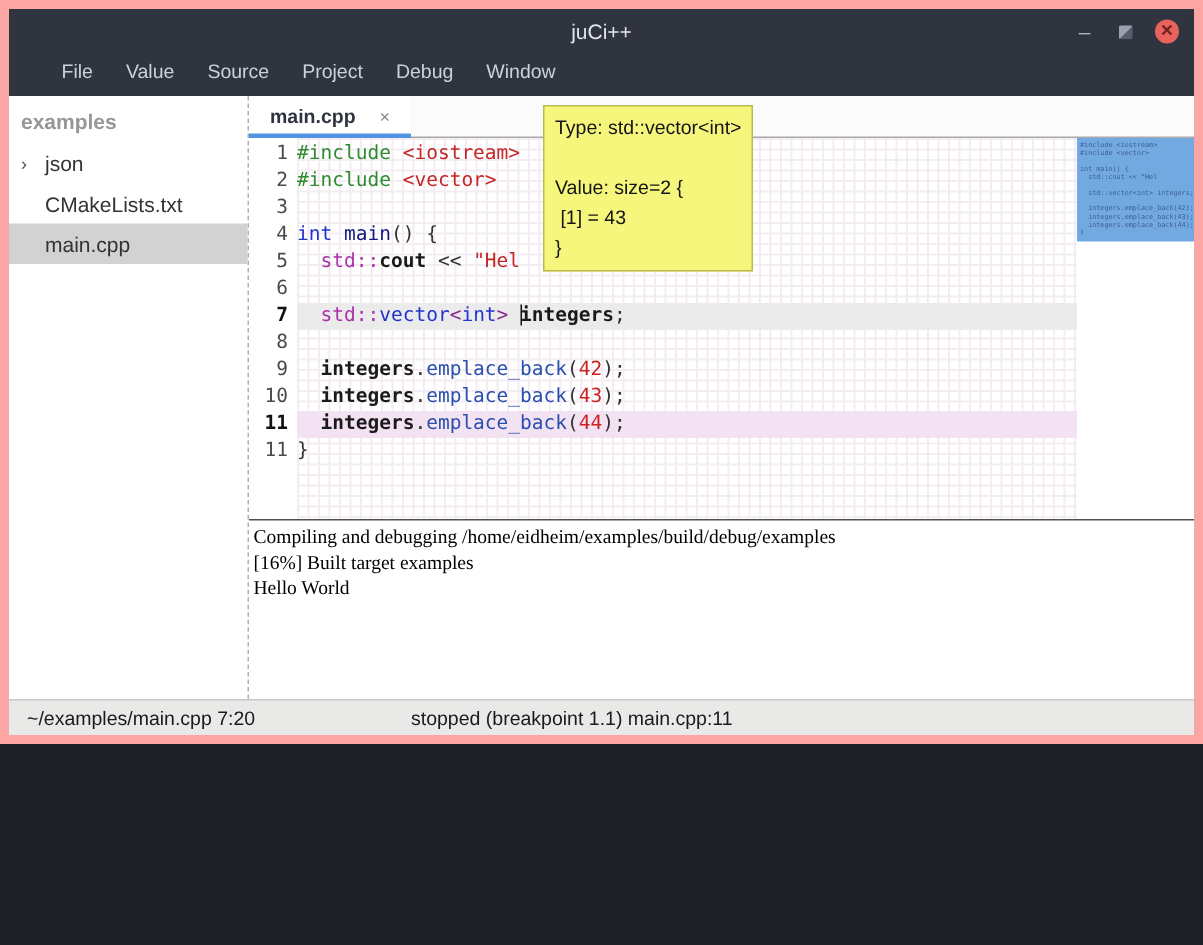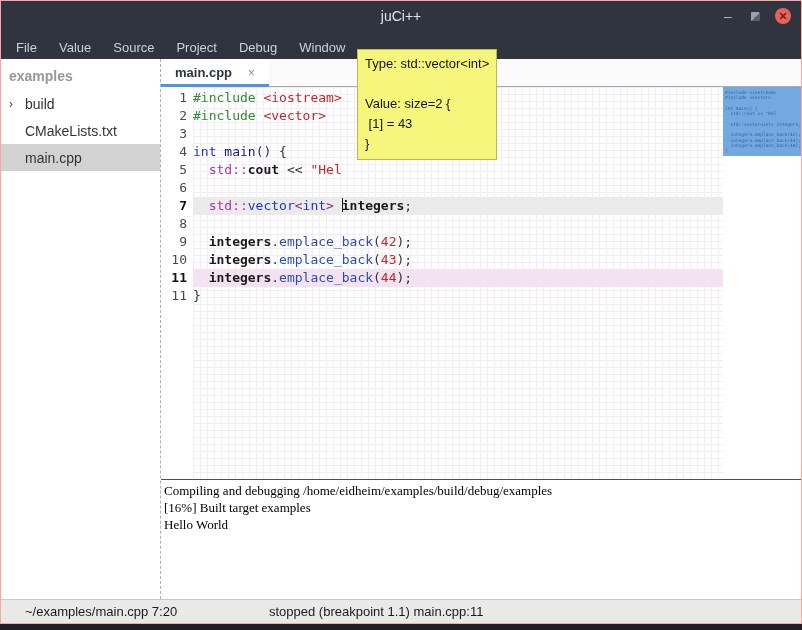--- a/index.html
+++ b/index.html
@@ -8,30 +8,30 @@
     --current-line-bg:#ebebeb; --debug-line-bg:#f3e2f2;
     --tooltip-bg:#f6f67d; --tooltip-border:#b9b94f;
     --minimap-viewport:#72a9e1; --statusbar-bg:#e9e9e8;
     --tok-pp:#2e8b2e; --tok-str:#c42626; --tok-kw:#2233cc; --tok-fn:#13177e;
     --tok-ns:#aa33aa; --tok-typ:#2233cc; --tok-ang:#8a2a8a; --tok-var:#1a1a1a;
     --tok-mfn:#2b4fae; --tok-num:#cc2222; --tok-pun:#333;
     --grid:#f3ecf2;
   }
   *{margin:0;padding:0;box-sizing:border-box}
   html,body{width:802px;height:630px;font-family:"Liberation Sans",sans-serif;background:#1d2026}
-  .window{position:relative;width:802px;height:624px;background:#7dd3fc;border:1px solid #fca5a5;display:flex;flex-direction:column;overflow:hidden}
+  .window{position:relative;width:802px;height:496px;background:#7dd3fc;border:6px solid #fca5a5;display:flex;flex-direction:column;overflow:hidden}
   
   .titlebar{height:30px;background:var(--titlebar-bg);display:flex;align-items:center;position:relative;flex:0 0 auto}
   .title{position:absolute;left:0;right:0;text-align:center;color:var(--titlebar-fg);font-size:14px}
   .winbtns{position:absolute;right:10px;top:0;height:30px;display:flex;align-items:center;gap:15px}
   .btn-min{color:#aeb5c1;font-size:14px;width:16px;text-align:center;cursor:default}
   .btn-max{width:9px;height:9px;background:linear-gradient(135deg,#9aa2b2 50%,#565e6f 50%);border-radius:1px}
   .btn-close{width:16px;height:16px;border-radius:50%;background:var(--close-btn);color:var(--close-x);font-size:11px;font-weight:bold;display:flex;align-items:center;justify-content:center;line-height:1}
   
-  .menubar{height:28px;background:var(--titlebar-bg);display:flex;align-items:flex-end;padding-left:4px;flex:0 0 auto}
+  .menubar{height:28px;background:var(--titlebar-bg);display:flex;align-items:flex-start;padding-left:24px;flex:0 0 auto}
   .menu-item{color:var(--menu-fg);font-size:13px;padding:4px 11px;cursor:default}
   
   .content{flex:1;display:flex;min-height:0}
   .sidebar{width:160px;flex:0 0 auto;background:#fff;border-right:1px dashed #b0b0b0;font-size:14px;color:#333;padding-top:2px}
   .side-header{color:#979797;font-weight:bold;padding:7px 8px 6px 8px}
   .side-item{display:flex;align-items:center;height:27px;padding-left:8px;cursor:default}
   .side-item .chev{width:16px;color:#4a4a4a;font-size:12px}
   .side-item .noicon{width:16px}
   .side-item.selected{background:#d2d2d2}
   
@@ -61,24 +61,24 @@
   .minimap{width:78px;flex:0 0 auto;background:#fff}
   .mini-viewport{height:69px;background:var(--minimap-viewport);padding:3px 2px;overflow:hidden;cursor:pointer}
   .mini-line{font-family:"DejaVu Sans Mono",monospace;font-size:4.5px;line-height:5.3px;color:rgba(21,43,90,.6);white-space:pre}
   
   .output{height:120px;flex:0 0 auto;border-top:1px solid #4f4f4f;background:#fff;
           font-family:Liberation Serif, serif;font-size:13px;line-height:17px;padding:2px 3px;overflow:hidden}
   .out-line{white-space:pre}
   
   .statusbar{height:24px;flex:0 0 auto;background:var(--statusbar-bg);border-top:1px solid #c9c9c9;
              font-size:13px;color:#1a1a1a;display:flex;align-items:center;position:relative}
-  .status-left{margin-left:24px}
+  .status-left{margin-left:12px}
   .status-mid{position:absolute;left:268px}
   
-  .tooltip{position:absolute;left:356px;top:48px;background:var(--tooltip-bg);border:1px solid var(--tooltip-border);
+  .tooltip{position:absolute;left:356px;top:64px;background:var(--tooltip-bg);border:1px solid var(--tooltip-border);
            padding:4px 7px 5px 7px;font-size:13px;color:#141414;z-index:20;line-height:20px}
   .tooltip div{white-space:pre}
   .tt-gap{height:20px}
 </style>
 </head>
 <body>
 
 <div class="window">
 
   <div class="titlebar">
@@ -98,21 +98,21 @@
       <div class="menu-item">Debug</div>
       <div class="menu-item">Window</div>
     </div>
 
   <div class="content">
 
     <div class="sidebar">
       <div class="side-header">examples</div>
       <div class="side-item">
         <span class="chev">›</span>
-        <span>build</span>
+        <span>json</span>
       </div>
       <div class="side-item">
         <span class="noicon"></span>
         <span>CMakeLists.txt</span>
       </div>
       <div class="side-item selected">
         <span class="noicon"></span>
         <span>main.cpp</span>
       </div>
     </div>

